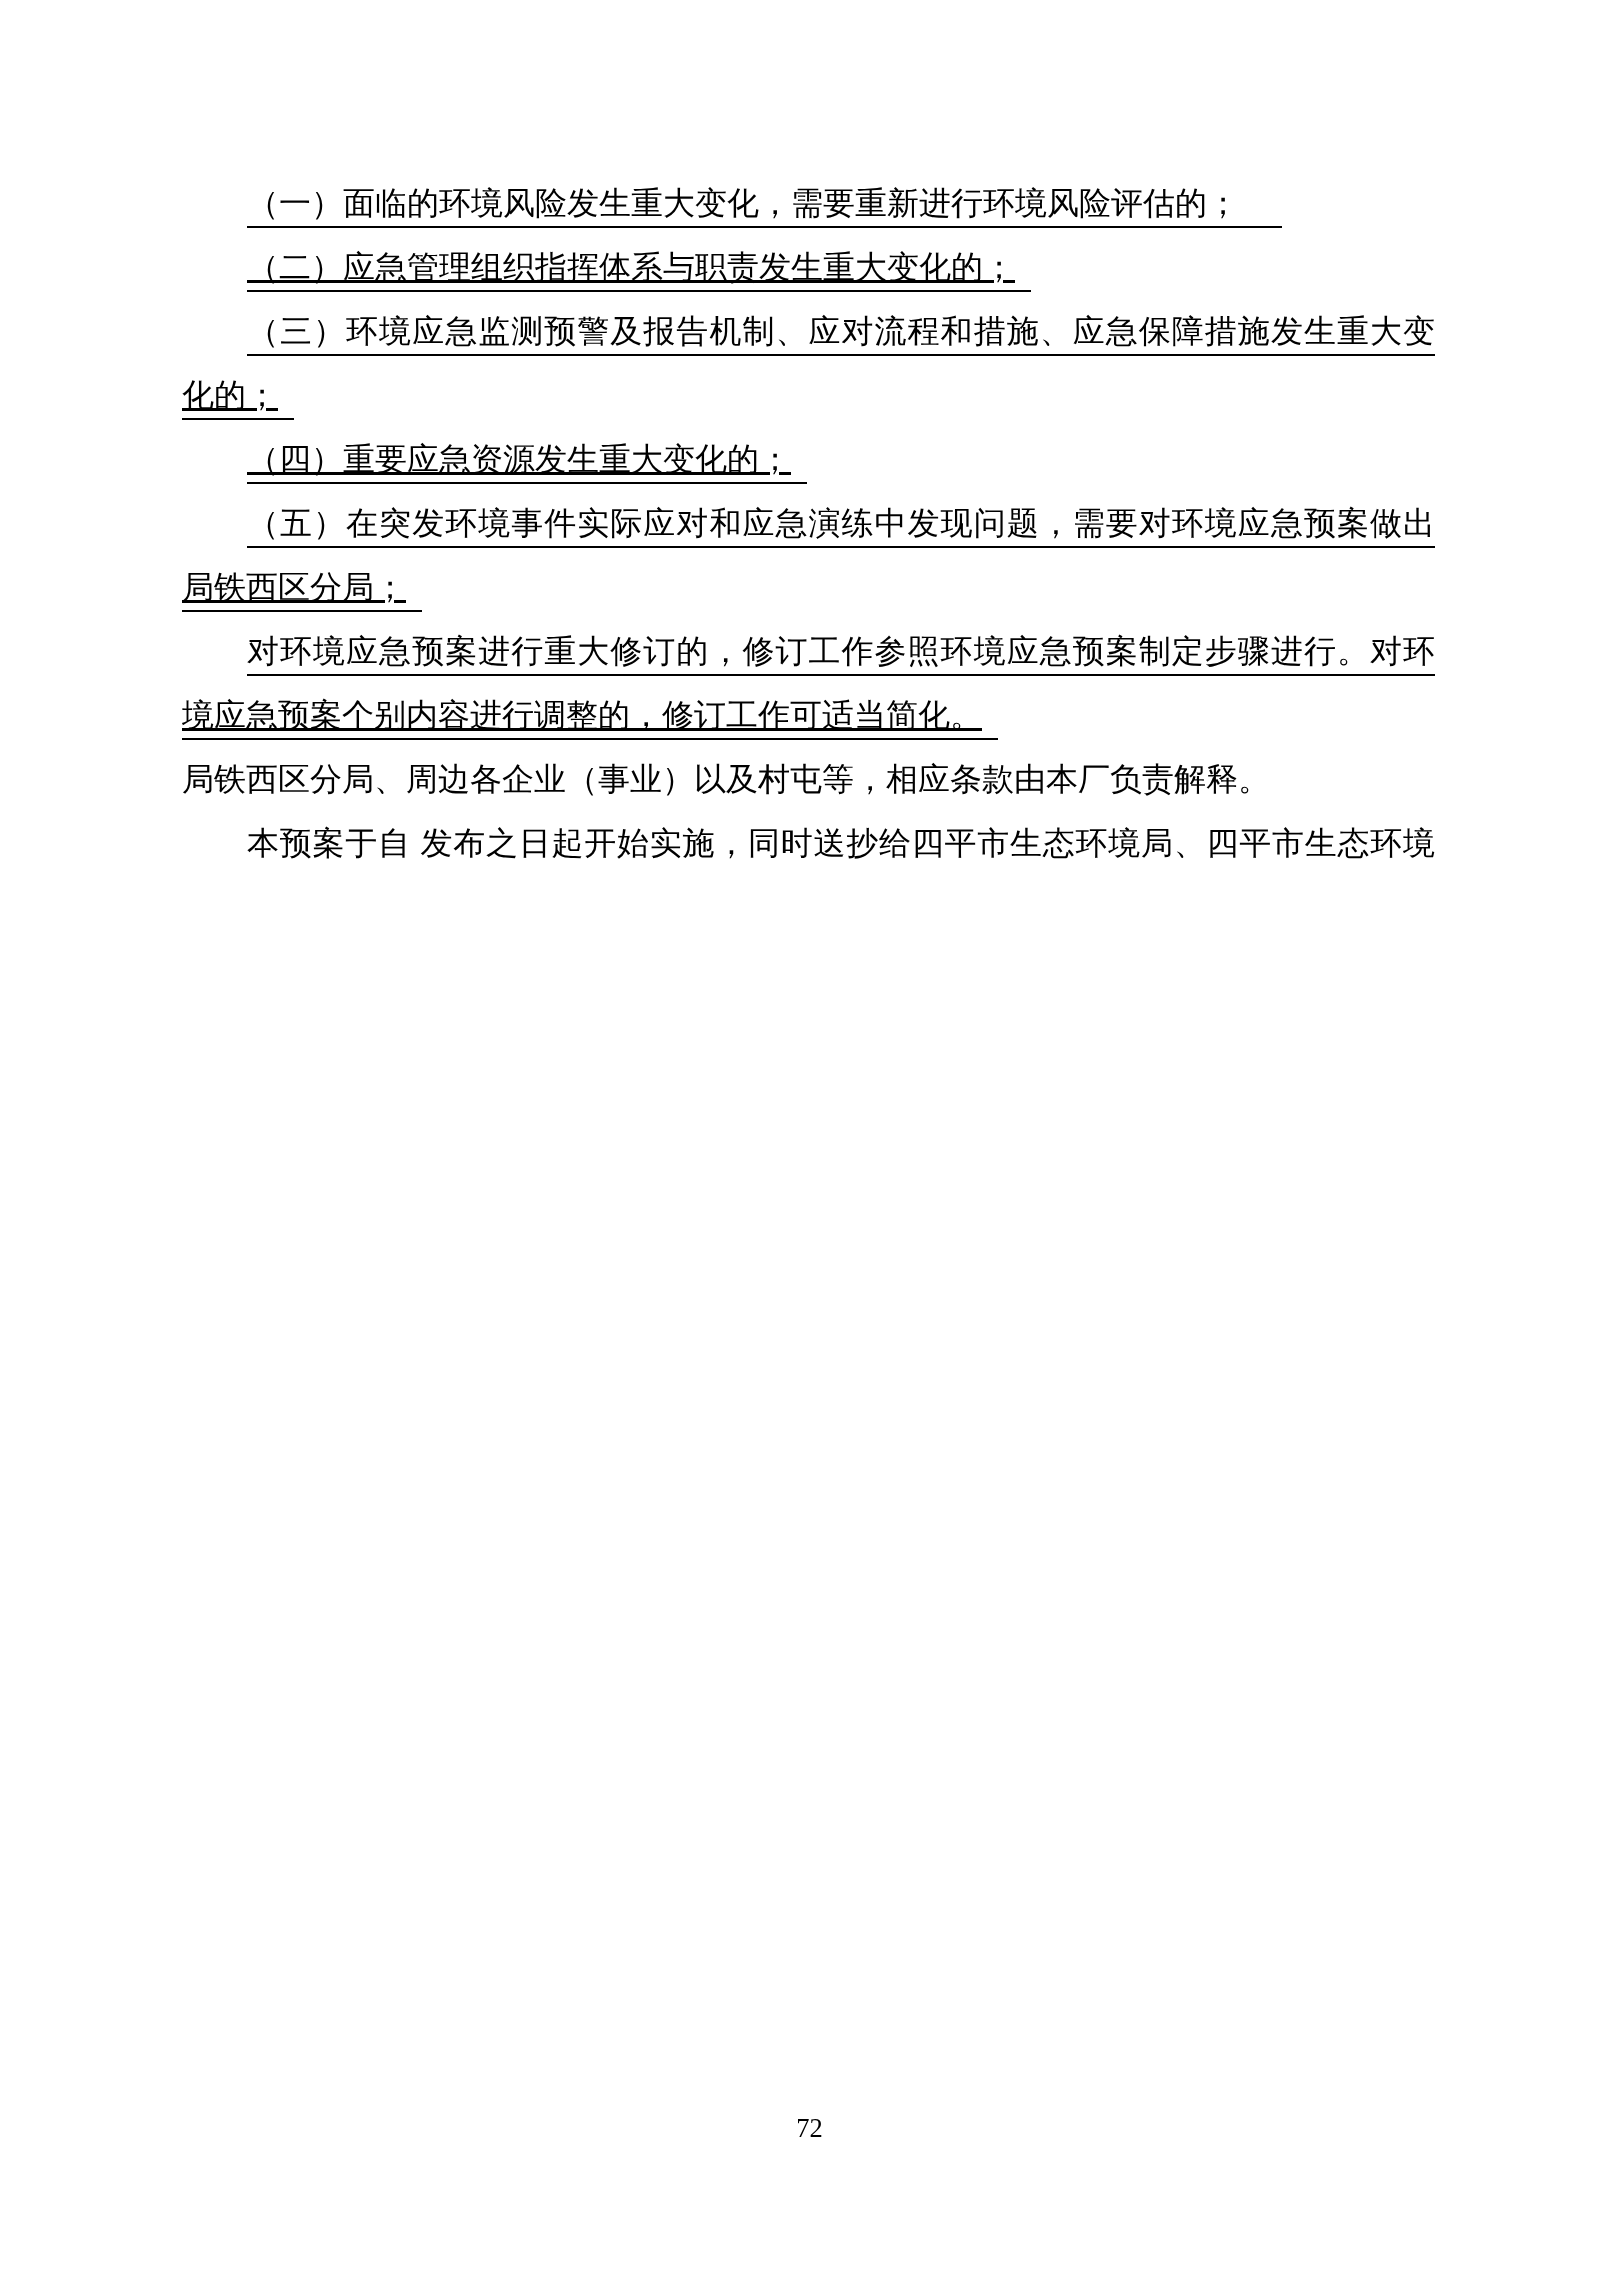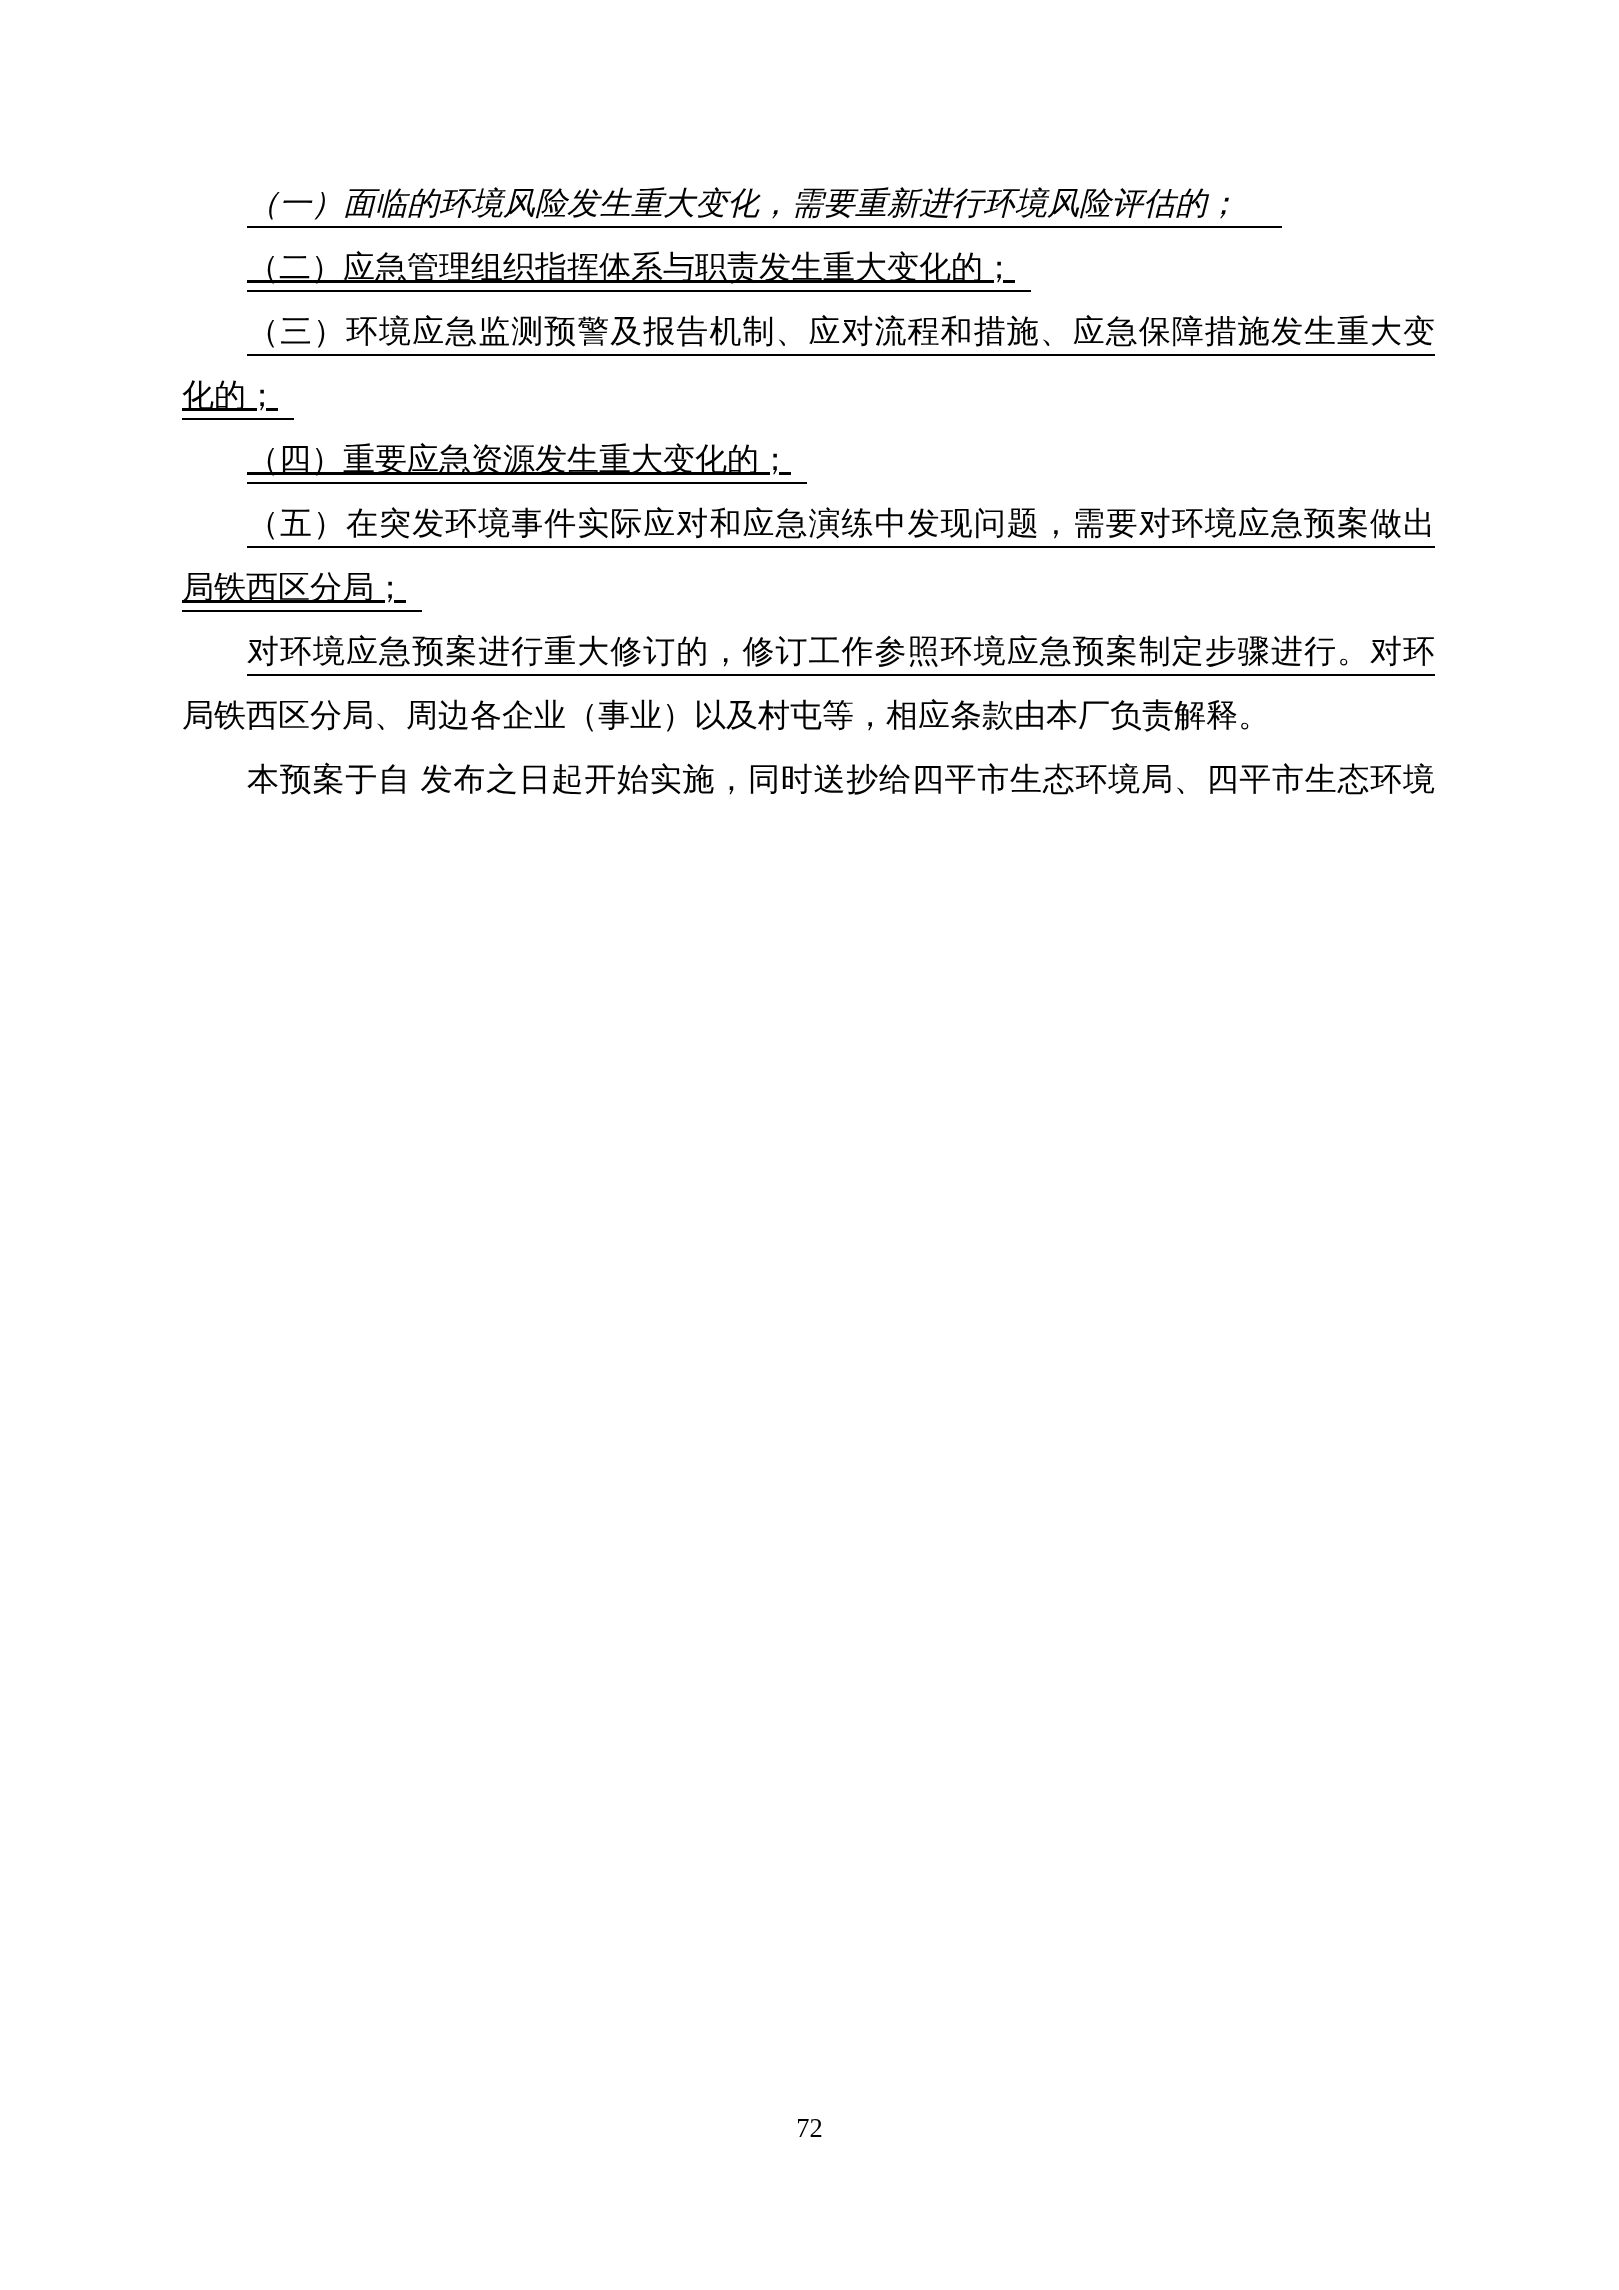--- a/index.html
+++ b/index.html
@@ -22,21 +22,21 @@
   .ind{padding-left:65px;}
   .jst{
     text-align:justify;
     text-align-last:justify;
     text-justify:inter-character;
   }
   .u{
     border-bottom:2px solid #000000;
     padding-bottom:4.9px;
   }
-  .tail{padding-right:43px;font-style:italic;}
+  .tail{padding-right:43px;}
   .tail-sm{padding-right:15.7px;text-decoration:underline;}
   .heading{
     font-weight:bold;
     font-size:35px;
     line-height:64px;
     white-space:nowrap;
   }
   .heading .num{
     font-family:"Liberation Serif", serif;
     font-size:34px;
@@ -59,20 +59,21 @@
   <div class="doc">
 
     <div class="ln ind"><span class="u tail">（一）面临的环境风险发生重大变化，需要重新进行环境风险评估的；</span></div>
     <div class="ln ind"><span class="u tail-sm">（二）应急管理组织指挥体系与职责发生重大变化的；</span></div>
     <div class="ln ind jst"><span class="u">（三）环境应急监测预警及报告机制、应对流程和措施、应急保障措施发生重大变</span></div>
     <div class="ln"><span class="u tail-sm">化的；</span></div>
     <div class="ln ind"><span class="u tail-sm">（四）重要应急资源发生重大变化的；</span></div>
     <div class="ln ind jst"><span class="u">（五）在突发环境事件实际应对和应急演练中发现问题，需要对环境应急预案做出</span></div>
     <div class="ln"><span class="u tail-sm">局铁西区分局；</span></div>
     <div class="ln ind jst"><span class="u">对环境应急预案进行重大修订的，修订工作参照环境应急预案制定步骤进行。对环</span></div>
+    <div class="ln"><span class="u tail-sm">境应急预案个别内容进行调整的，修订工作可适当简化。</span></div>
 
 
     <div class="ln"><span>局铁西区分局、周边各企业（事业）以及村屯等，相应条款由本厂负责解释。</span></div>
     <div class="ln ind jst"><span>本预案于自 发布之日起开始实施，同时送抄给四平市生态环境局、四平市生态环境</span></div>
 
   </div>
 
   <div class="footer">72</div>
 </div>
 

